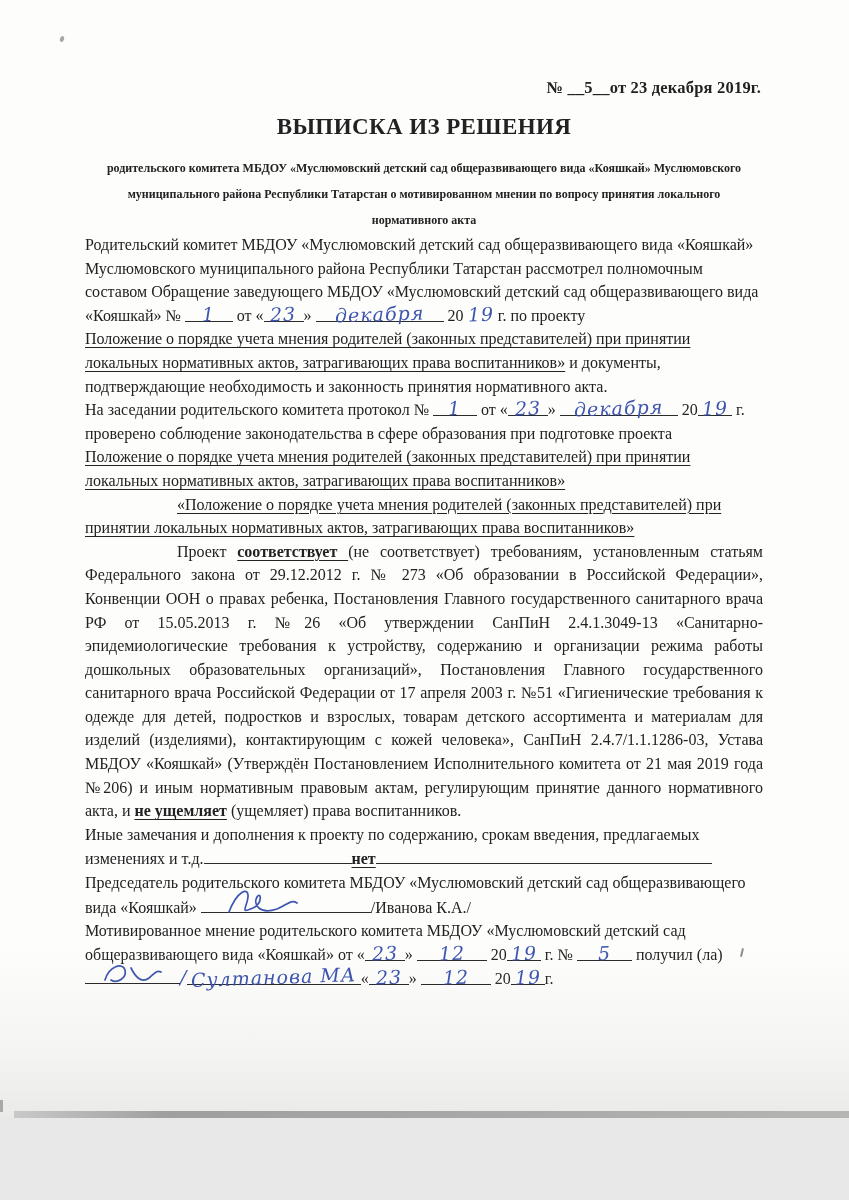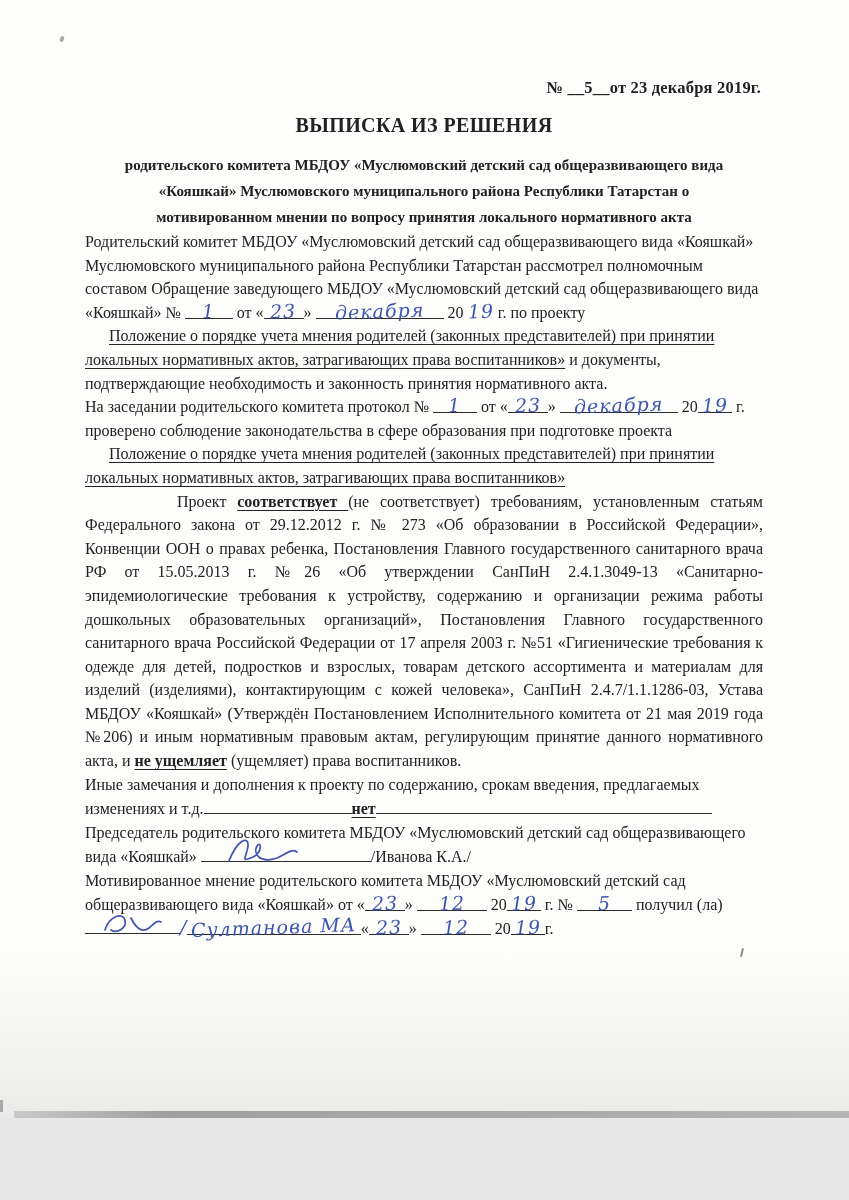--- a/index.html
+++ b/index.html
@@ -32,29 +32,29 @@
     transform:rotate(14deg);opacity:.8;border-radius:1px;
   }
   .scan-edge-left{
     position:absolute;left:0;bottom:6px;width:3px;height:12px;background:#7d7d7d;opacity:.6;
   }
   .num-line{
     margin:0 0 0 0;text-align:right;font-weight:bold;font-size:16.5px;
     letter-spacing:.2px;padding-right:2px;
   }
   .title{
-    margin:16px 0 0 0;text-align:center;font-weight:bold;font-size:20px;letter-spacing:.4px;
+    margin:16px 0 0 0;text-align:center;font-weight:bold;font-size:23px;letter-spacing:.4px;
   }
   .subtitle{
     margin:15px auto 0 auto;max-width:648px;text-align:center;font-weight:bold;
-    font-size:15px;line-height:26px;
+    font-size:12px;line-height:26px;
   }
   p.bodyp{margin:0;font-size:16px;line-height:23.6px;}
   .mt{margin-top:20px;}
-  .u{text-decoration:underline;text-underline-offset:3px;text-decoration-thickness:1px;margin-left:24px;}
+  .u{text-decoration:underline;text-underline-offset:3px;text-decoration-thickness:1px;}
   .bu{font-weight:bold;text-decoration:underline;text-underline-offset:3px;text-align:right;}
   .indent{text-indent:92px;}
   .just{text-align:justify;}
   .fill{
     display:inline-block;border-bottom:1.2px solid #2b2b2b;text-align:center;
     height:17px;vertical-align:baseline;position:relative;
   }
   .w30{min-width:30px}.w40{min-width:40px}.w44{min-width:44px}.w48{min-width:48px}
   .w55{min-width:55px}.w70{min-width:70px}.w95{min-width:95px}
   .w118{min-width:118px}.w128{min-width:128px}.w148{min-width:148px}.w170{min-width:170px}
@@ -91,20 +91,21 @@
 
   <p class="bodyp mt"><span>Родительский комитет МБДОУ «Муслюмовский детский сад общеразвивающего вида «Кояшкай» Муслюмовского муниципального района Республики Татарстан рассмотрел полномочным составом Обращение заведующего МБДОУ «Муслюмовский детский сад общеразвивающего вида «Кояшкай»  № </span><span class="fill w48"><span class="hw">1</span></span><span> от «</span><span class="fill w40"><span class="hw">23</span></span><span>» </span><span class="fill w128"><span class="hw">декабря</span></span><span> 20</span><span class="hw">19</span><span>г. по проекту</span></p>
 
   <p class="bodyp"><span class="u">Положение о  порядке учета мнения родителей (законных представителей) при принятии локальных нормативных актов, затрагивающих права воспитанников»</span><span> и документы, подтверждающие необходимость и законность принятия нормативного акта.</span></p>
 
   <p class="bodyp"><span> На заседании родительского комитета протокол № </span><span class="fill w44"><span class="hw">1</span></span><span> от «</span><span class="fill w40"><span class="hw">23</span></span><span>» </span><span class="fill w118"><span class="hw">декабря</span></span><span> 20</span><span class="fill w30"><span class="hw">19</span></span><span> г. проверено соблюдение законодательства в сфере образования при подготовке проекта</span></p>
 
   <p class="bodyp"><span class="u"> Положение о  порядке учета мнения родителей (законных представителей) при принятии локальных нормативных актов, затрагивающих права воспитанников»</span></p>
 
 
+  <p class="bodyp indent"><span class="u">«Положение о  порядке учета мнения родителей (законных представителей) при принятии локальных нормативных актов, затрагивающих права воспитанников»</span></p>
 
   <p class="bodyp just"><span class="indent-sp" style="display:inline-block;width:92px;"></span><span>Проект </span><span class="bu">соответствует </span><span>(не соответствует) требованиям, установленным статьям Федерального закона от 29.12.2012 г. № 273 «Об образовании в Российской Федерации», Конвенции ООН о правах ребенка,  Постановления  Главного государственного санитарного врача РФ от 15.05.2013 г. №26  «Об  утверждении  СанПиН 2.4.1.3049-13  «Санитарно-эпидемиологические требования к устройству, содержанию и организации режима работы дошкольных  образовательных  организаций», Постановления  Главного  государственного санитарного  врача  Российской  Федерации  от  17  апреля  2003  г.  №51 «Гигиенические требования к одежде для детей, подростков и взрослых, товарам детского ассортимента и материалам для изделий (изделиями), контактирующим с кожей человека», СанПиН 2.4.7/1.1.1286-03, Устава  МБДОУ  «Кояшкай» (Утверждён Постановлением Исполнительного комитета от 21 мая 2019 года №206) и иным нормативным правовым актам, регулирующим принятие данного нормативного акта, и </span><span class="bu">не ущемляет</span><span> (ущемляет) права воспитанников.</span></p>
 
   <p class="bodyp"><span>Иные замечания и дополнения к проекту по содержанию, срокам введения, предлагаемых изменениях и т.д.</span><span class="fill w148"></span><span class="bu">нет</span><span class="fill w340"></span></p>
 
 
 
   <p class="bodyp"><span>Председатель родительского комитета МБДОУ «Муслюмовский детский сад общеразвивающего вида «Кояшкай» </span><span class="fill w170 sigwrap"><svg class="sig-svg" width="96" height="34" viewBox="0 0 96 34">
           <path d="M10 27 C 18 6, 30 1, 29 12 C 28 23, 20 29, 34 23 C 44 18, 42 6, 38 12 C 34 19, 40 30, 58 24 C 68 20, 72 14, 78 18" stroke="#3d55ae" fill="none" stroke-width="1.7" stroke-linecap="round"></path>
         </svg></span><span>/Иванова К.А./</span></p>

